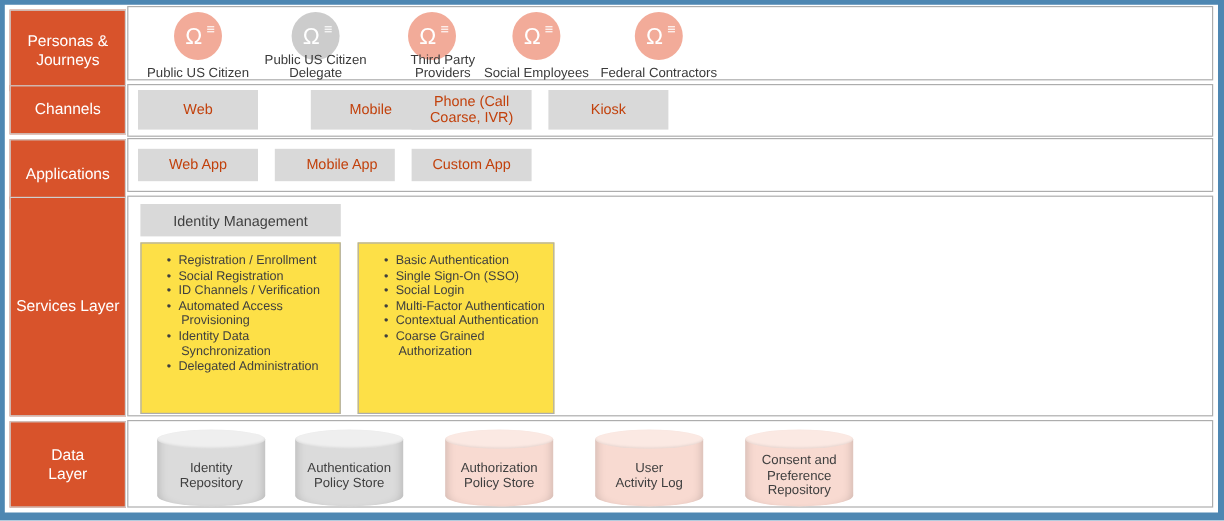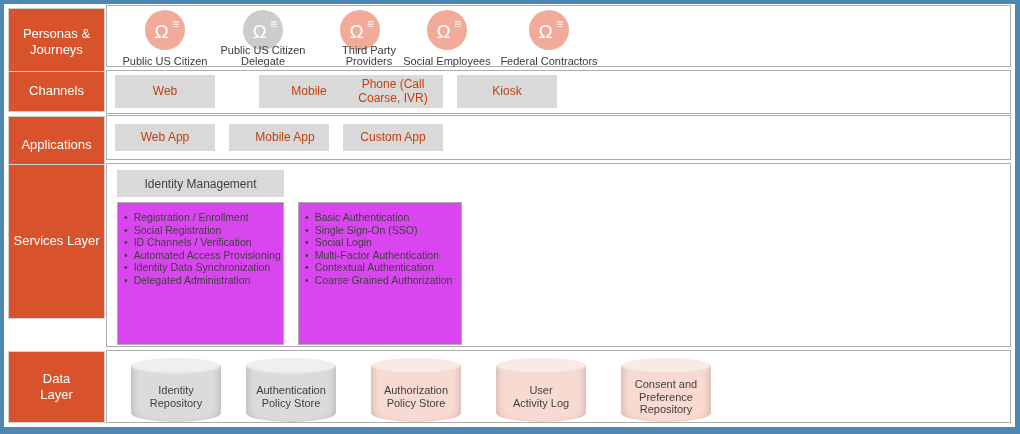--- a/index.html
+++ b/index.html
@@ -8,21 +8,21 @@
   .page { position:relative; width:1020px; height:434px; background:#fff; overflow:hidden; }
   .frame { position:absolute; inset:0; border:4px solid #4e87b2; border-bottom-width:7px; border-right-width:5px; pointer-events:none; z-index:50; }
 
   
   .side { position:absolute; left:8px; width:97px; background:#d8532b; border:1px solid #cfcfcf;
           display:flex; align-items:center; justify-content:center; text-align:center;
           color:#fff; font-size:13px; line-height:1.25; white-space:pre-line; }
   .side-1 { top:8px;  height:68px; }
   .side-2 { top:71px; height:41px; }
   .side-3 { top:116px; height:58px; }
-  .side-4 { top:164px; height:155px; }
+  .side-4 { top:164px; height:183px; }
   .side-5 { top:351px; height:72px; }
 
   
   .rowbox { position:absolute; left:106px; width:905px; background:#fff; border:1px solid #adadad; }
   .box-1 { top:5px;   height:62px; }
   .box-2 { top:70px;  height:44px; }
   .box-3 { top:115px; height:45px; }
   .box-4 { top:163px; height:184px; }
   .box-5 { top:350px; height:73px; }
 
@@ -46,22 +46,22 @@
           white-space:pre-line; color:#c2410c; }
   .ch { top:75px; height:33px; }
   .ch-1 { left:115px; } .ch-2 { left:229px;margin-left:30px; } .ch-3 { left:343px; } .ch-4 { left:457px; }
   .ap { top:124px; height:27px; }
   .ap-1 { left:115px; } .ap-2 { left:229px;padding-left:12px; } .ap-3 { left:343px; }
 
   
   .svc-head { position:absolute; top:170px; height:27px; background:#d9d9d9;
               display:flex; align-items:center; justify-content:center;
               font-size:12px; color:#3f3f3f; }
-  .svc-list { position:absolute; top:202px; height:143px; background:#d946ef; border:1px solid #adadad;
-              padding:8px 2px 0 6px; }
+  .svc-list { position:absolute; top:202px; height:143px; background:#fde047; border:1px solid #adadad;
+              padding:8px 2px 0 21px; }
   .sv-1 { left:117px; width:167px; }
   .sv-2 { left:298px; width:164px; }
   .svc-list ul { list-style:none; }
   .svc-list li { font-size:10.5px; line-height:1.2; color:#3f3f3f;
                  padding-left:12px; text-indent:-12px; }
   .svc-list li::before { content:"\2022"; margin-right:6px; }
 
   
   .cyl { position:absolute; top:358px; width:90px; height:64px; }
   .cyl-body { position:absolute; left:0; right:0; top:8px; bottom:0;

